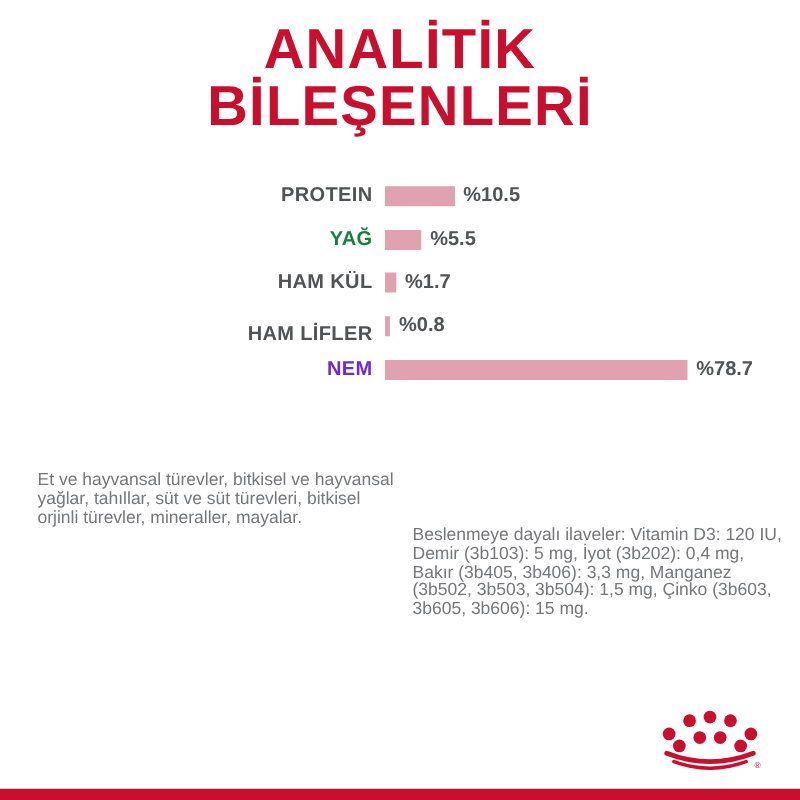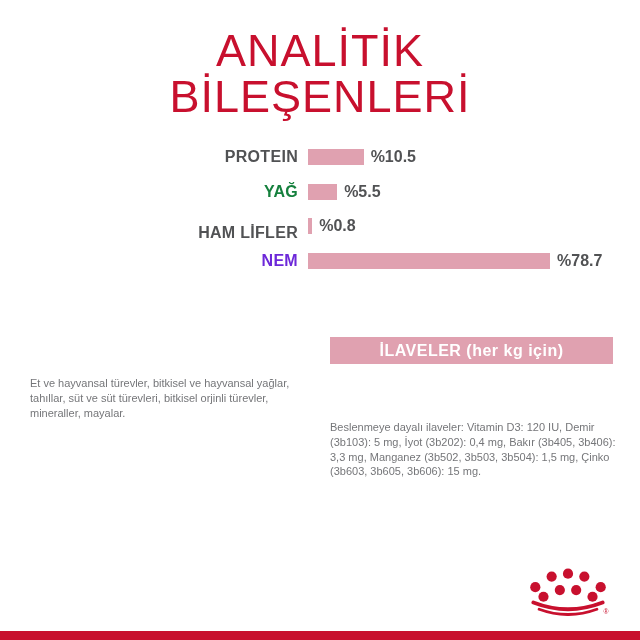--- a/index.html
+++ b/index.html
@@ -1,40 +1,40 @@
 <!DOCTYPE html>
 <html><head>
 <meta charset="utf-8">
 <style>
   html,body{margin:0;padding:0;background:#ffffff;}
   .page{position:relative;width:640px;height:640px;background:#ffffff;overflow:hidden;
         font-family:"Liberation Sans", sans-serif;}
 
   
-  .title{position:absolute;top:28px;left:0;width:640px;margin:0;text-align:center;
-         font-weight:normal;font-size:45px;line-height:46px;letter-spacing:1px;}
+  .title{position:absolute;top:16px;left:0;width:640px;margin:0;text-align:center;
+         font-weight:bold;font-size:45px;line-height:46px;letter-spacing:1px;}
   .title span{display:block;}
 
   
   .chart{position:absolute;top:140px;left:20px;width:600px;}
   .chart-row{display:flex;align-items:center;height:34.6px;}
   .chart-label{width:288px;padding-right:10px;box-sizing:border-box;text-align:right;
                font-weight:bold;font-size:16px;letter-spacing:.3px;color:#515254;}
   .bar{height:16px;flex:none;}
   .chart-value{margin-left:7px;font-weight:bold;font-size:16px;color:#515254;white-space:nowrap;}
 
   
   .section-header{position:absolute;top:337px;height:27px;display:flex;align-items:center;
                   justify-content:center;color:#ffffff;font-weight:bold;font-size:16px;
                   letter-spacing:.5px;}
   .sh-left{left:30px;width:280px;}
   .sh-right{left:330px;width:283px;}
 
   
-  .section-body{position:absolute;top:376px;margin:0;font-size:11px;line-height:14.8px;
+  .section-body{position:absolute;top:376px;margin:0;font-size:14px;line-height:14.8px;
                 color:#757679;}
   .sb-left{left:30px;width:292px;}
   .sb-right{left:330px;width:296px;margin-top:44px;}
 
   
   .logo{position:absolute;left:526px;top:566px;width:84px;height:50px;color:#C8102E;}
   .logo svg{display:block;width:100%;height:100%;}
   .footer-bar{position:absolute;left:0;bottom:0;width:640px;height:9px;}
 </style>
 </head>
@@ -52,32 +52,36 @@
       <span class="chart-label" style="color: rgb(81, 82, 84);">PROTEIN</span>
       <span class="bar" style="width: 55.65px; height: 16px; background: rgb(224, 161, 176);"></span>
       <span class="chart-value" style="color: rgb(81, 82, 84);">%10.5</span>
     </div>
     <div class="chart-row">
       <span class="chart-label" style="color: #15803d;">YAĞ</span>
       <span class="bar" style="width: 29.15px; height: 16px; background: rgb(224, 161, 176);"></span>
       <span class="chart-value" style="color: rgb(81, 82, 84);">%5.5</span>
     </div>
     <div class="chart-row">
+      <span class="chart-label" style="color: rgb(81, 82, 84);">HAM KÜL</span>
+      <span class="bar" style="width: 9.01px; height: 16px; background: rgb(224, 161, 176);"></span>
+      <span class="chart-value" style="color: rgb(81, 82, 84);">%1.7</span>
+    </div>
+    <div class="chart-row">
       <span class="chart-label" style="color: rgb(81, 82, 84); margin-top: 14px;">HAM LİFLER</span>
       <span class="bar" style="width: 4.24px; height: 16px; background: rgb(224, 161, 176);"></span>
       <span class="chart-value" style="color: rgb(81, 82, 84);">%0.8</span>
     </div>
     <div class="chart-row">
       <span class="chart-label" style="color: #6d28d9;">NEM</span>
       <span class="bar" style="width: 242px; height: 16px; background: rgb(224, 161, 176);"></span>
       <span class="chart-value" style="color: rgb(81, 82, 84);">%78.7</span>
     </div>
   </div>
 
-  <div class="section-header sh-right" style="background: rgb(224, 161, 176); color: rgb(255, 255, 255);">İLAVELER (her kg için)</div>
 
   <p class="section-body sb-left" style="color: rgb(117, 118, 121);">Et ve hayvansal türevler, bitkisel ve hayvansal yağlar, tahıllar, süt ve süt türevleri, bitkisel orjinli türevler, mineraller, mayalar.</p>
   <p class="section-body sb-right" style="color: rgb(117, 118, 121);">Beslenmeye dayalı ilaveler: Vitamin D3: 120 IU, Demir (3b103): 5 mg, İyot (3b202): 0,4 mg, Bakır (3b405, 3b406): 3,3 mg, Manganez (3b502, 3b503, 3b504): 1,5 mg, Çinko (3b603, 3b605, 3b606): 15 mg.</p>
 
   <div class="logo" style="color: rgb(200, 16, 46);">
     <svg viewBox="0 0 84 52" xmlns="http://www.w3.org/2000/svg" aria-hidden="true">
 
       <circle cx="8" cy="22" r="5.3" fill="currentColor"></circle>
       <circle cx="25" cy="11" r="5.3" fill="currentColor"></circle>
       <circle cx="42" cy="8" r="5.3" fill="currentColor"></circle>

